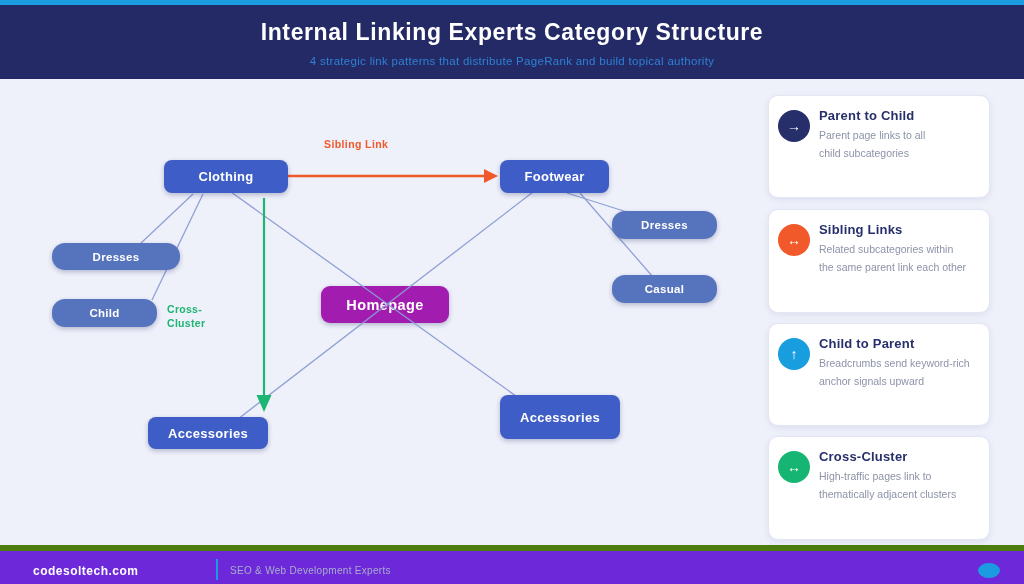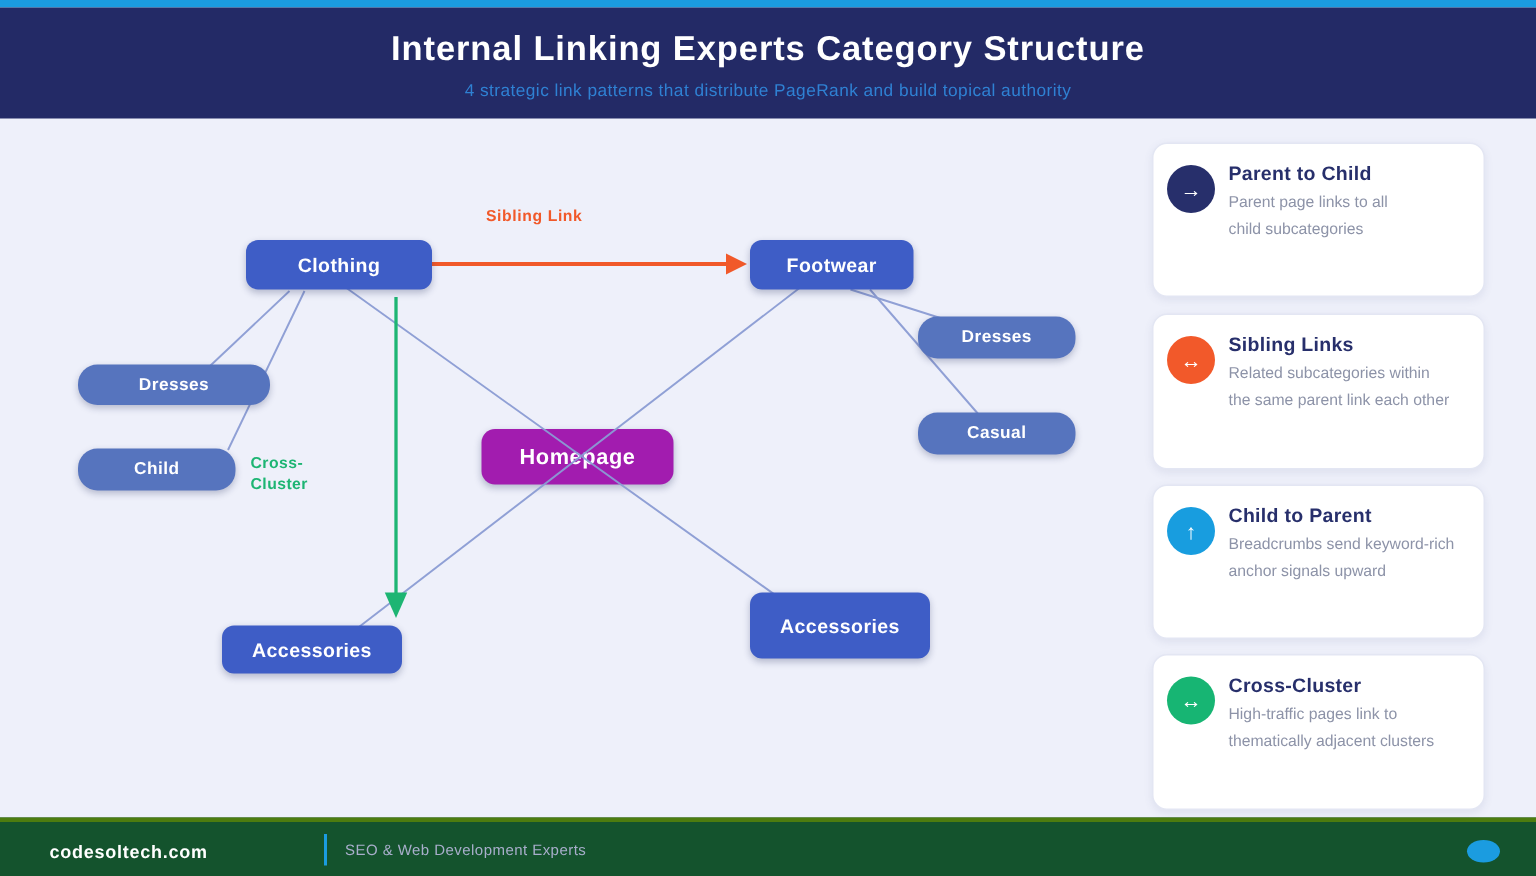--- a/index.html
+++ b/index.html
@@ -51,21 +51,21 @@
   .li-1 { background:#272f6b; }
   .li-2 { background:#f2592a; }
   .li-3 { background:#189ddf; }
   .li-4 { background:#17b573; }
   .legend-text { position:absolute; left:50px; top:12px; width:165px; }
   .legend-title { font-size:13px; font-weight:bold; color:#272f6b; letter-spacing:0.2px; }
   .legend-desc { margin-top:4px; font-size:10.5px; line-height:17.5px; color:#8d93a8; white-space:pre-line; }
 
   
   .footer { position:absolute; left:0; top:545px; width:1024px; height:39px;
-            background:#14532d; border-top:3px solid #4d7c0f; }
+            background:#6d28d9; border-top:6px solid #4d7c0f; }
   .footer-brand { position:absolute; left:33px; top:13px; font-size:12px; font-weight:bold;
                   color:#ffffff; letter-spacing:0.5px; }
   .footer-divider { position:absolute; left:216px; top:8px; width:2px; height:21px; background:#1b9ce0; }
   .footer-tagline { position:absolute; left:230px; top:14px; font-size:10px; color:#a8aecb; letter-spacing:0.3px; }
   .footer-dot { position:absolute; left:978px; top:12px; width:22px; height:15px;
                 border-radius:50%; background:#1b9ce0; }
 </style>
 </head>
 <body>
 

